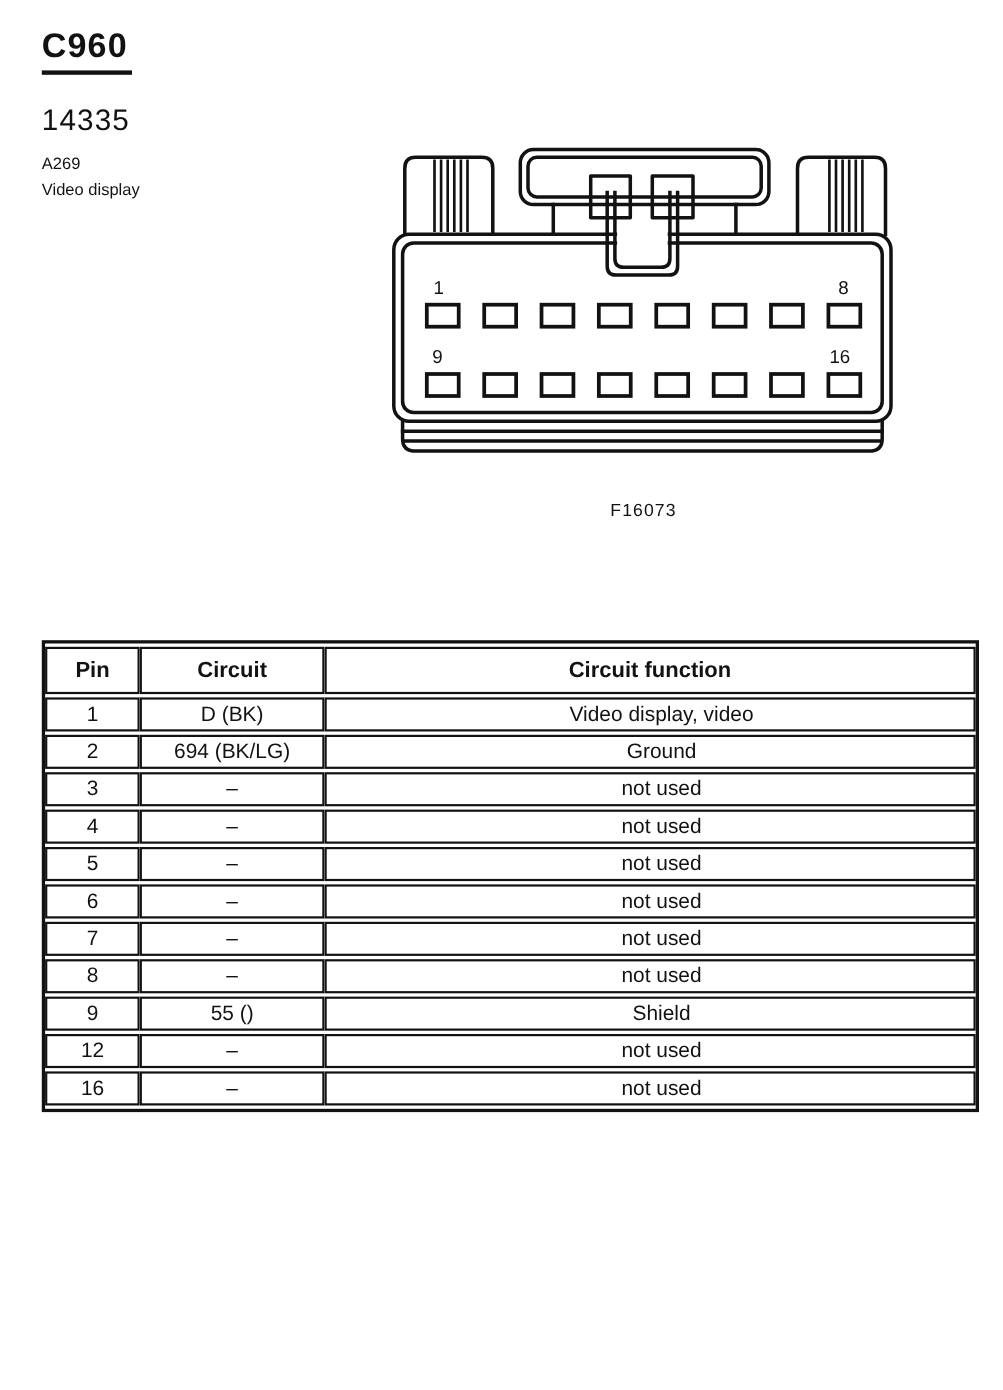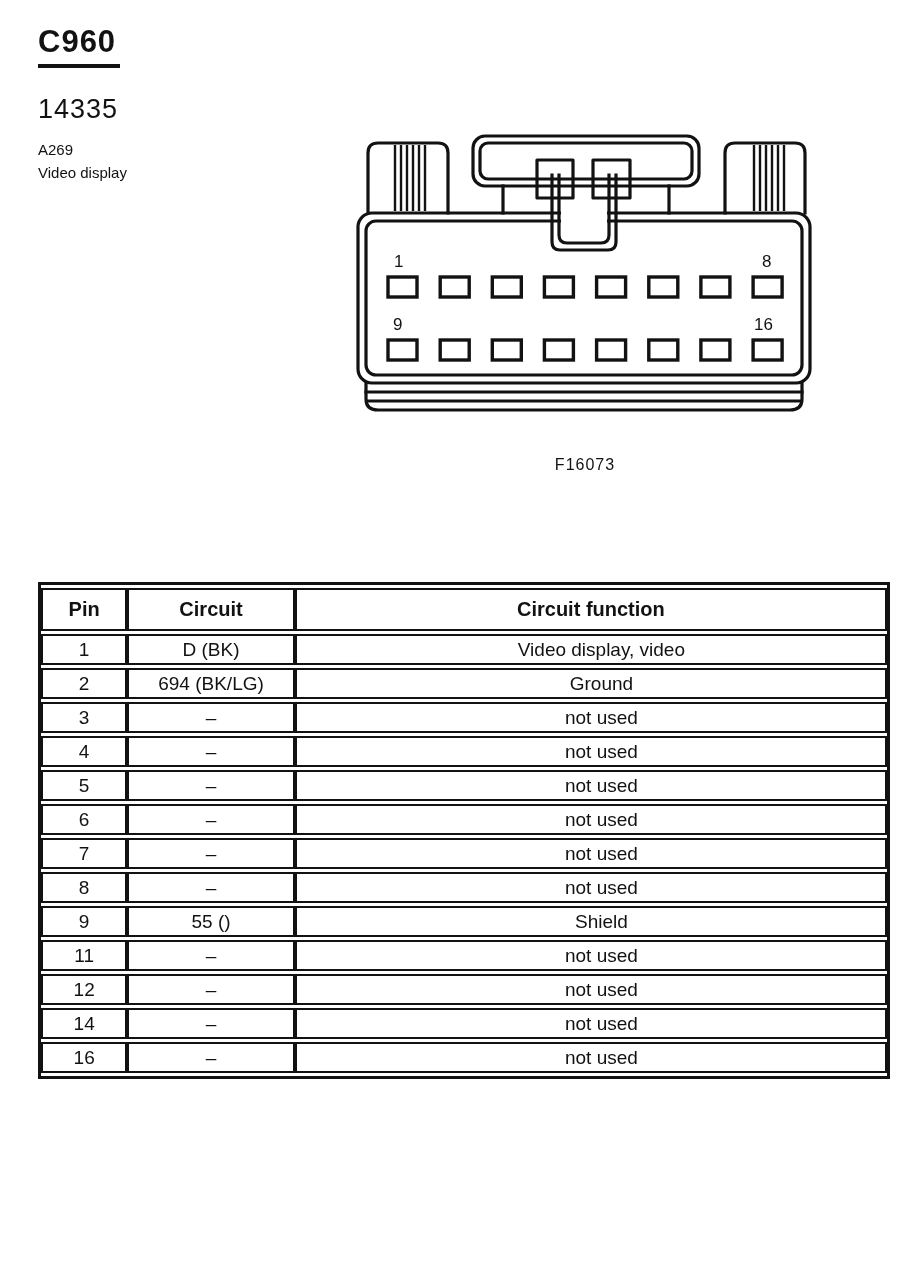--- a/index.html
+++ b/index.html
@@ -202,38 +202,28 @@
     <td class="c-func">not used</td>
   </tr>
 
   <tr>
     <td class="c-pin">9</td>
     <td class="c-circ">55 ()</td>
     <td class="c-func">Shield</td>
   </tr>
 
 
-  <tr>
-    <td class="c-pin">11</td>
-    <td class="c-circ">–</td>
-    <td class="c-func">not used</td>
-  </tr>
 
   <tr>
     <td class="c-pin">12</td>
     <td class="c-circ">–</td>
     <td class="c-func">not used</td>
   </tr>
 
 
-  <tr>
-    <td class="c-pin">14</td>
-    <td class="c-circ">–</td>
-    <td class="c-func">not used</td>
-  </tr>
 
 
   <tr>
     <td class="c-pin">16</td>
     <td class="c-circ">–</td>
     <td class="c-func">not used</td>
   </tr>
 </tbody>
     </table>
   </div>

